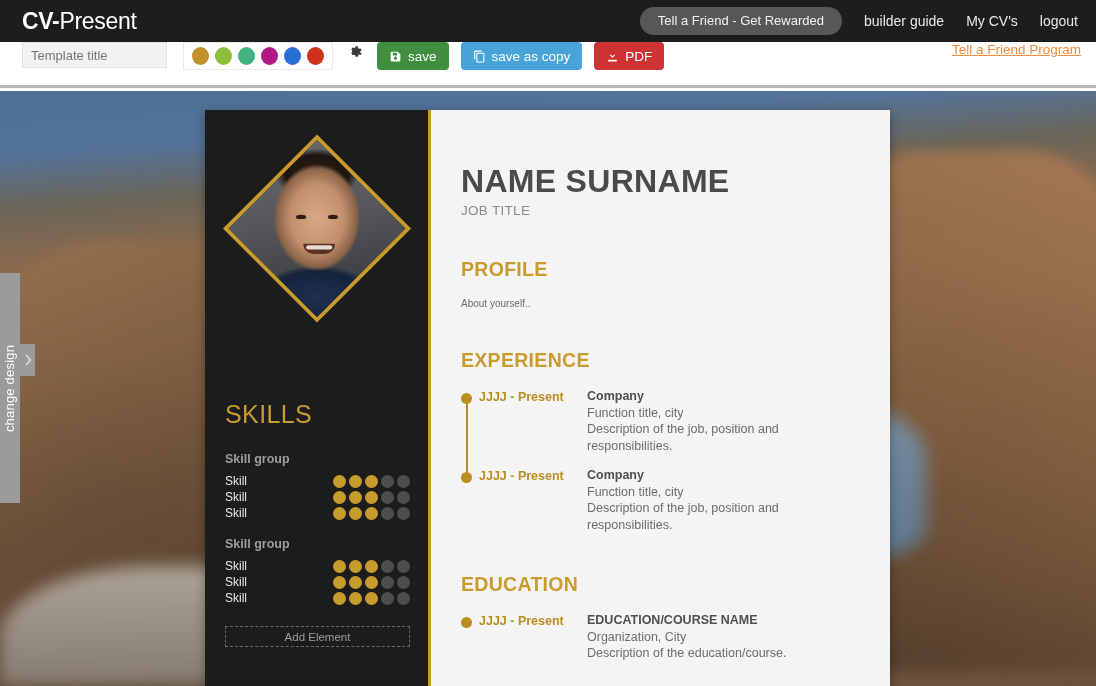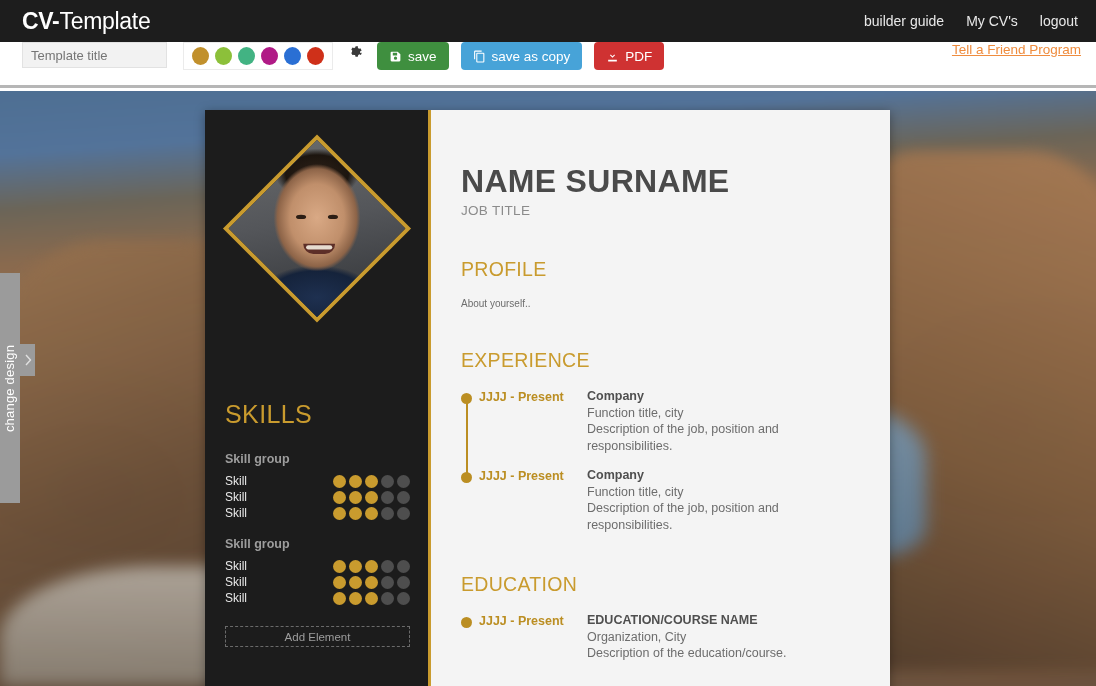--- a/index.html
+++ b/index.html
@@ -286,20 +286,21 @@
     color: #8b8b8b;
     margin-top: 6px;
     letter-spacing: .3px;
   }
   .sec-h {
     color: #c99b2e;
     font-size: 19.5px;
     letter-spacing: .3px;
     margin-top: 40px;
     margin-bottom: 17px;
+    font-weight: bold;
   }
   .profile-text { font-size: 10px; color: #6d6d6d; }
 
   .timeline { position: relative; }
   .tl-item { display: flex; position: relative; padding-left: 18px; }
   .tl-bullet {
     position: absolute; left: 0; top: 4px;
     width: 11px; height: 11px; border-radius: 50%;
     background: #bb8e22;
   }
@@ -320,23 +321,24 @@
     line-height: 1.25;
   }
   .tl-sub { font-size: 12.5px; color: #6d6d6d; line-height: 1.32; }
   .tl-gap { height: 14px; }
 </style>
 </head>
 <body>
 
 <div class="navbar">
   <div class="logo">
-    <span class="cv">CV</span><span class="tpl">-</span><span>Template</span>
+    <span class="cv">CV</span><span class="tpl">-</span><span>Present</span>
   </div>
   <div class="nav-right">
+    <div class="tell-pill">Tell a Friend - Get Rewarded</div>
     <a class="nav-link">builder guide</a>
     <a class="nav-link">My CV's</a>
     <a class="nav-link">logout</a>
   </div>
 </div>
 
 <div class="toolbar">
   <input class="title-input" placeholder="Template title" style="">
 
   <div class="swatches">

